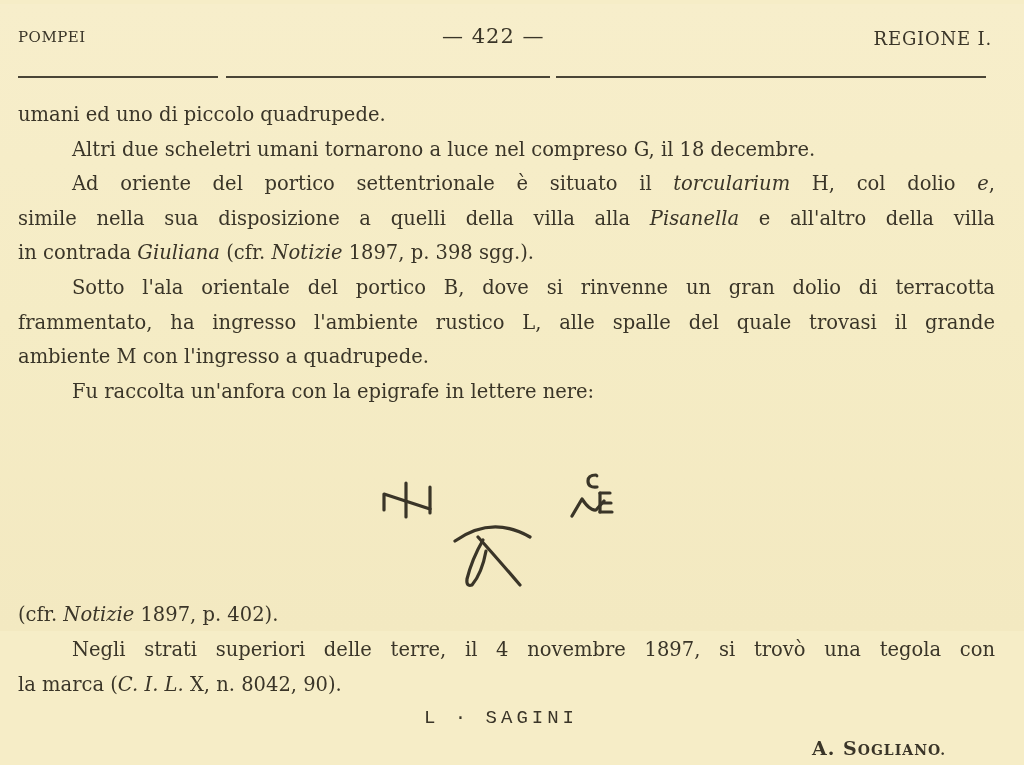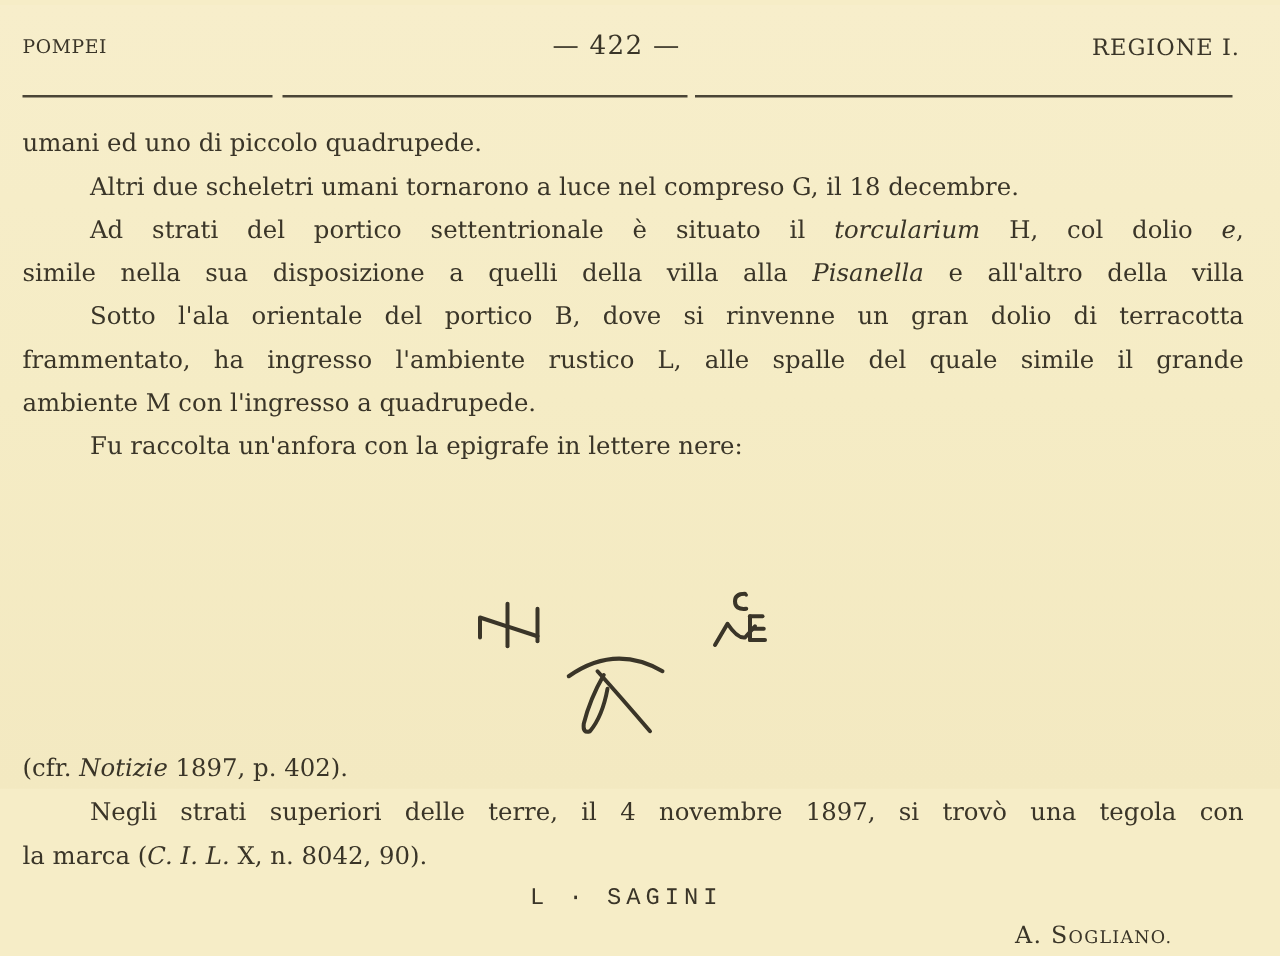--- a/index.html
+++ b/index.html
@@ -36,21 +36,21 @@
   .epigraph { position: absolute; left: 370px; top: 455px; width: 290px; height: 135px; }
   .epigraph svg { width: 100%; height: 100%; }
 
   .lower { position: absolute; left: 18px; top: 593px; width: 977px; font-size: 19.5px; line-height: 35px; }
   .stamp {
     position: absolute; left: 424px; top: 703px;
     font-family: Liberation Mono, monospace;
     font-size: 19px; letter-spacing: 4px;
   }
   .signature {
-    position: absolute; left: 812px; top: 733px; font-size: 17px; letter-spacing: 1px;
+    position: absolute; left: 812px; top: 733px; font-size: 17px; letter-spacing: 1px; font-weight: bold;
   }
   .signature .sc { font-size: 19px; }
   .signature .sc-small { font-size: 14px; }
 </style>
 </head>
 <body>
 
 <div class="page">
 
   <div class="header">
@@ -67,27 +67,28 @@
 
     <div>
       <span class="line last">umani ed uno di piccolo quadrupede.</span>
     </div>
 
     <div>
       <span class="line ind last">Altri due scheletri umani tornarono a luce nel compreso G, il 18 decembre.</span>
     </div>
 
     <div>
-      <span class="line ind"><span>Ad strati del portico settentrionale è situato il </span><em>torcularium</em><span> H, col dolio </span><em>e</em><span>,</span></span>
+      <span class="line ind"><span>Ad oriente del portico settentrionale è situato il </span><em>torcularium</em><span> H, col dolio </span><em>e</em><span>,</span></span>
       <span class="line"><span>simile nella sua disposizione a quelli della villa alla </span><em>Pisanella</em><span> e all'altro della villa</span></span>
+      <span class="line last"><span>in contrada </span><em>Giuliana</em><span> (cfr. </span><em>Notizie</em><span> 1897, p. 398 sgg.).</span></span>
     </div>
 
     <div>
       <span class="line ind">Sotto l'ala orientale del portico B, dove si rinvenne un gran dolio di terracotta</span>
-      <span class="line">frammentato, ha ingresso l'ambiente rustico L, alle spalle del quale simile il grande</span>
+      <span class="line">frammentato, ha ingresso l'ambiente rustico L, alle spalle del quale trovasi il grande</span>
       <span class="line last">ambiente M con l'ingresso a quadrupede.</span>
     </div>
 
     <div>
       <span class="line ind last">Fu raccolta un'anfora con la epigrafe in lettere nere:</span>
     </div>
   </div>
 
   <div class="epigraph">
     <svg viewBox="0 0 290 135" fill="none" stroke="#3a3528" stroke-width="3.2" stroke-linecap="round" stroke-linejoin="round">

